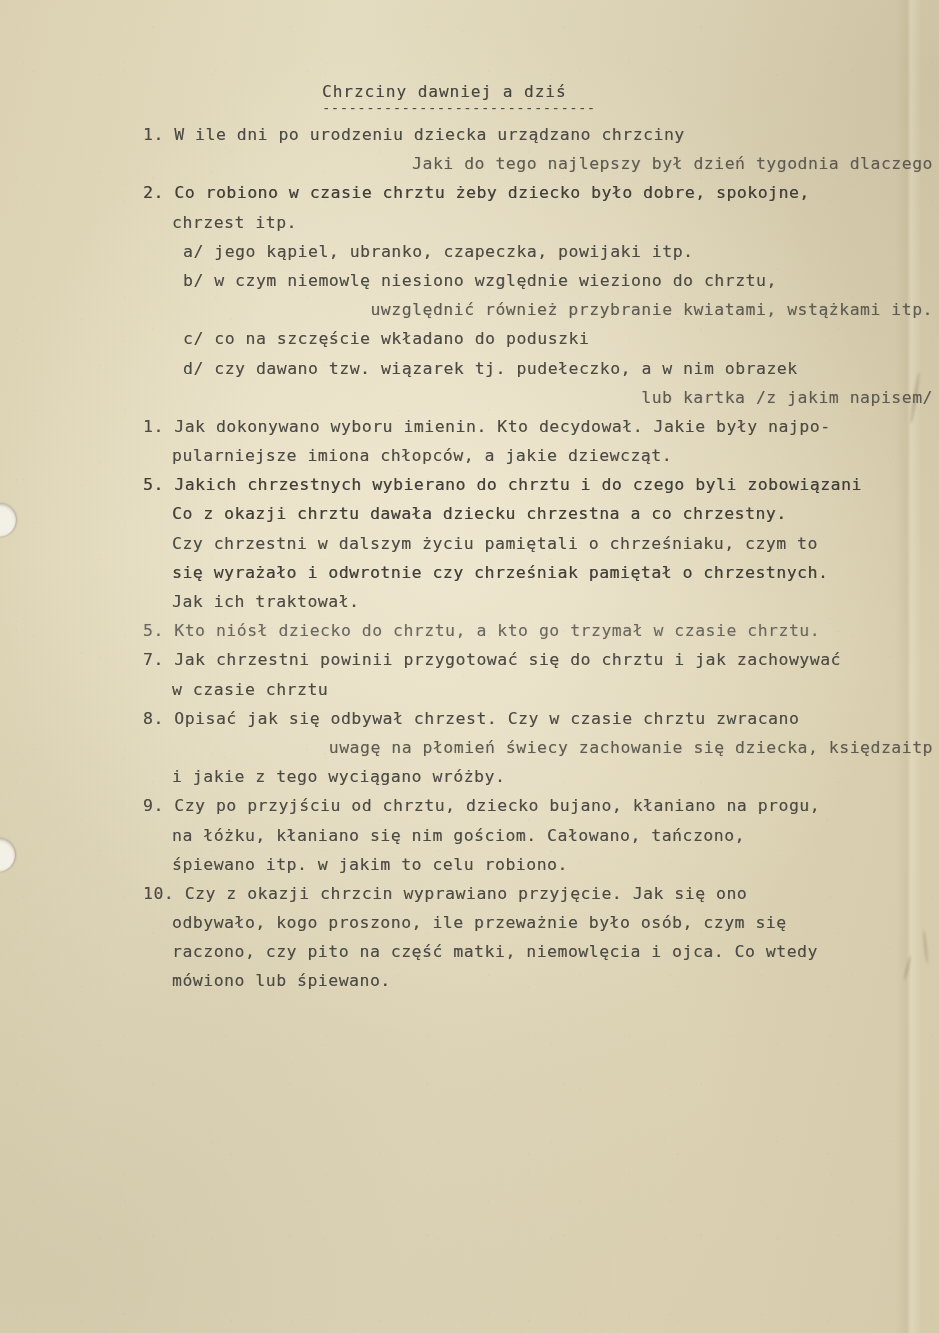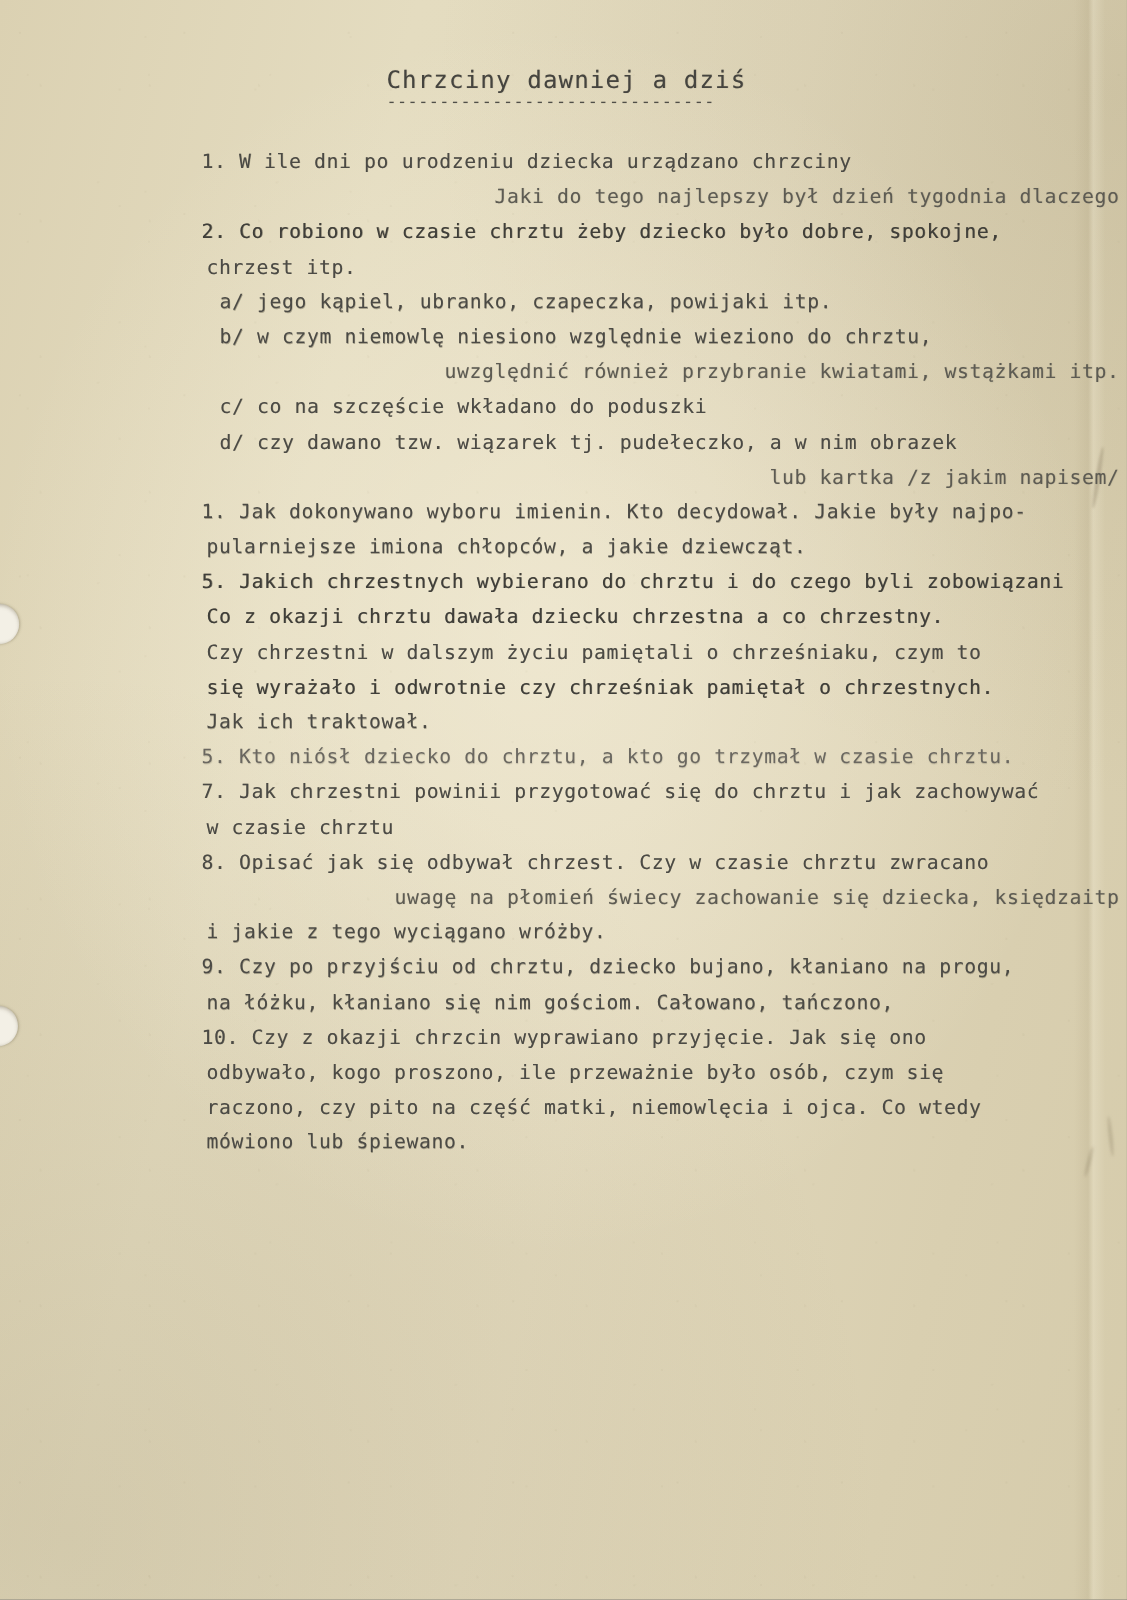--- a/index.html
+++ b/index.html
@@ -90,25 +90,26 @@
     height: 1333px;
   }
 
   .title-block {
     position: absolute;
     left: 322px;
     top: 54px;
     width: 420px;
   }
   .doc-title {
-    font-size: 20px;
+    font-size: 16px;
     letter-spacing: 1.0px;
     color: #45443f;
     white-space: pre;
     text-shadow: 0.4px 0.3px 0.6px rgba(70,66,52,0.38);
+    margin-top: 28px;
   }
   .title-rule {
     margin-top: 2px;
     font-size: 14px;
     line-height: 10px;
     letter-spacing: 0.4px;
     color: #44433e;
     white-space: pre;
     overflow: hidden;
     width: 272px;
@@ -127,21 +128,21 @@
     height: 29.2px;
     font-size: 16.4px;
     line-height: 29.2px;
     letter-spacing: 0.55px;
     white-space: pre;
     color: #4b4a45;
     text-shadow: 0.35px 0.25px 0.55px rgba(74,70,56,0.40);
   }
 
   
-  .i-num   { padding-left: 0px; margin-left: 25px;  }   
+  .i-num   { padding-left: 0px;  }   
   .i-cont  { padding-left: 29px; }   
   .i-sub   { padding-left: 40px; }   
   .i-subc  { padding-left: 63px; }   
 
   
   .ink-dark  { color: #3f3e39; text-shadow: 0.45px 0.3px 0.5px rgba(60,57,45,0.55); }
   .ink-mid   { color: #4b4a45; }
   .ink-light { color: #5d5b53; text-shadow: 0.3px 0.25px 0.7px rgba(90,86,70,0.35); text-align: right; }
   .ink-faint { color: #6a6760; text-shadow: 0.3px 0.25px 0.8px rgba(100,96,78,0.30); }
 </style>
@@ -185,20 +186,21 @@
         <div class="line i-cont ink-dark">się wyrażało i odwrotnie czy chrześniak pamiętał o chrzestnych.</div>
         <div class="line i-cont ink-mid">Jak ich traktował.</div>
         <div class="line i-num ink-faint">5. Kto niósł dziecko do chrztu, a kto go trzymał w czasie chrztu.</div>
         <div class="line i-num ink-mid">7. Jak chrzestni powinii przygotować się do chrztu i jak zachowywać</div>
         <div class="line i-cont ink-mid">w czasie chrztu</div>
         <div class="line i-num ink-mid">8. Opisać jak się odbywał chrzest. Czy w czasie chrztu zwracano</div>
         <div class="line i-cont ink-light">uwagę na płomień świecy zachowanie się dziecka, księdzaitp</div>
         <div class="line i-cont ink-mid">i jakie z tego wyciągano wróżby.</div>
         <div class="line i-num ink-mid">9. Czy po przyjściu od chrztu, dziecko bujano, kłaniano na progu,</div>
         <div class="line i-cont ink-mid">na łóżku, kłaniano się nim gościom. Całowano, tańczono,</div>
+        <div class="line i-cont ink-mid">śpiewano itp. w jakim to celu robiono.</div>
         <div class="line i-num ink-mid">10. Czy z okazji chrzcin wyprawiano przyjęcie. Jak się ono</div>
         <div class="line i-cont ink-mid">odbywało, kogo proszono, ile przeważnie było osób, czym się</div>
         <div class="line i-cont ink-mid">raczono, czy pito na część matki, niemowlęcia i ojca. Co wtedy</div>
         <div class="line i-cont ink-mid">mówiono lub śpiewano.</div>
       </div>
 
   </div>
 </div>
 
 </body></html>

